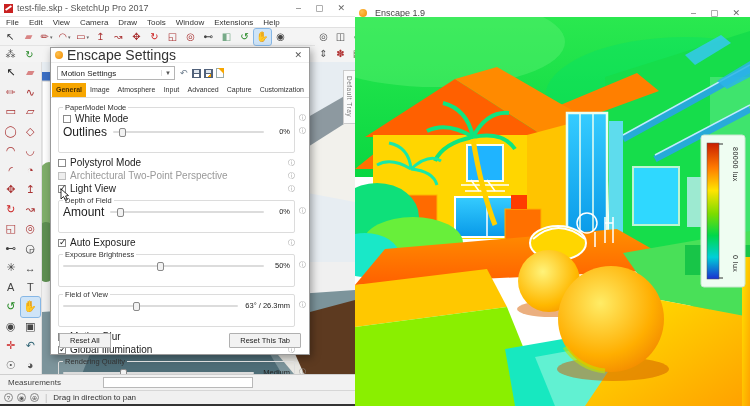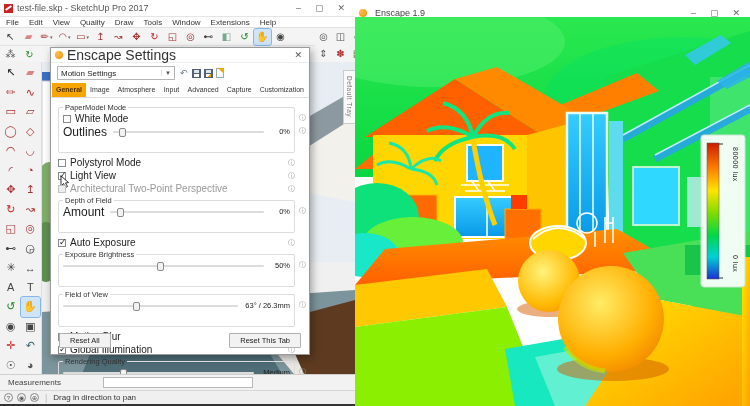--- a/index.html
+++ b/index.html
@@ -98,21 +98,21 @@
         <span>▢</span>
         <span>✕</span>
       </span>
     </div>
 
     <div class="menubar">
 
     <span>File</span>
         <span>Edit</span>
         <span>View</span>
-        <span>Quality</span>
+        <span>Camera</span>
         <span>Draw</span>
         <span>Tools</span>
         <span>Window</span>
         <span>Extensions</span>
         <span>Help</span>
       </div>
 
     <div class="toolbar1">
 
     <span class="tbtn" style="color: rgb(34, 34, 34);">↖</span>
@@ -247,32 +247,32 @@
             <span class="sval">0%</span>
             <span class="info">ⓘ</span>
           </div>
         </fieldset>
 
         <div class="row">
           <span class="cb"></span>
           <span class="cblabel">Polystyrol Mode</span>
           <span class="info-inline">ⓘ</span>
         </div>
+        <div class="row disabled">
+          <span class="cb"></span>
+          <span class="cblabel">Architectural Two-Point Perspective</span>
+          <span class="info-inline">ⓘ</span>
+        </div>
         <div class="row">
           <span class="cb checked"></span>
           <span class="cblabel">Light View</span>
           <span class="info-inline">ⓘ</span>
           <svg class="cursor" style="left:2px;top:6px" width="10" height="13">
             <polygon points="1,1 1,11 3.5,8.5 5.5,12.5 7.5,11.5 5.5,8 8.5,7.5" fill="#fff" stroke="#000" stroke-width="0.8"></polygon>
           </svg>
-        </div>
-        <div class="row disabled">
-          <span class="cb"></span>
-          <span class="cblabel">Architectural Two-Point Perspective</span>
-          <span class="info-inline">ⓘ</span>
         </div>
 
         <fieldset class="grp">
           <legend>Depth of Field</legend>
           <div class="row">
             <span class="slabel">Amount</span>
             <span class="slider">
                 <span class="track"></span>
                 <span class="handle" style="left:4%"></span>
               </span>

